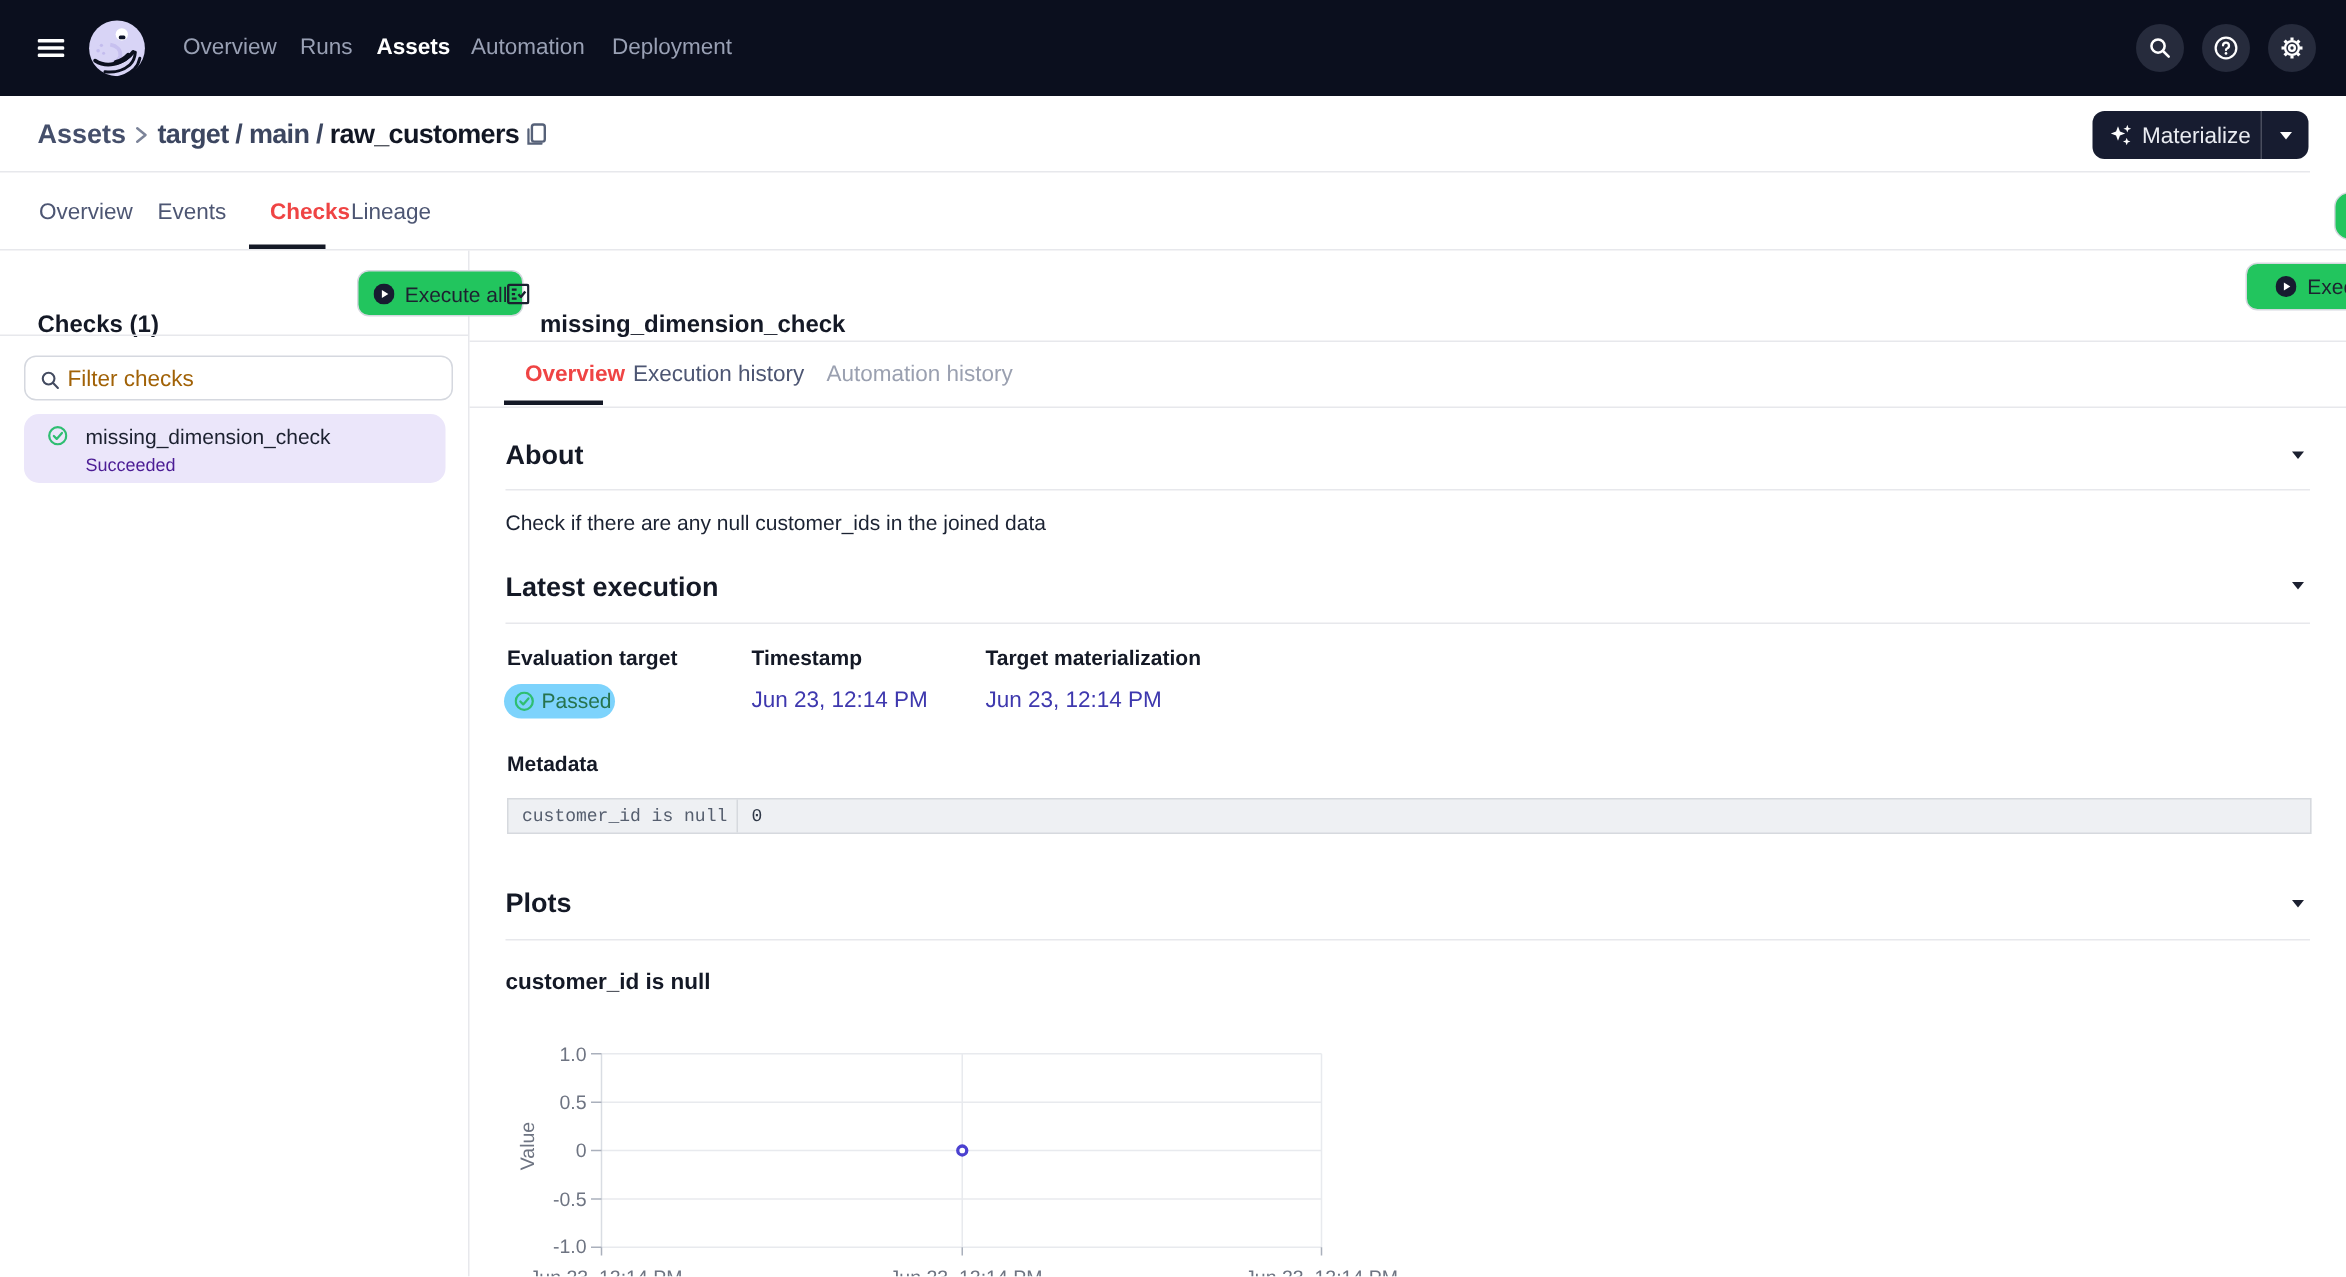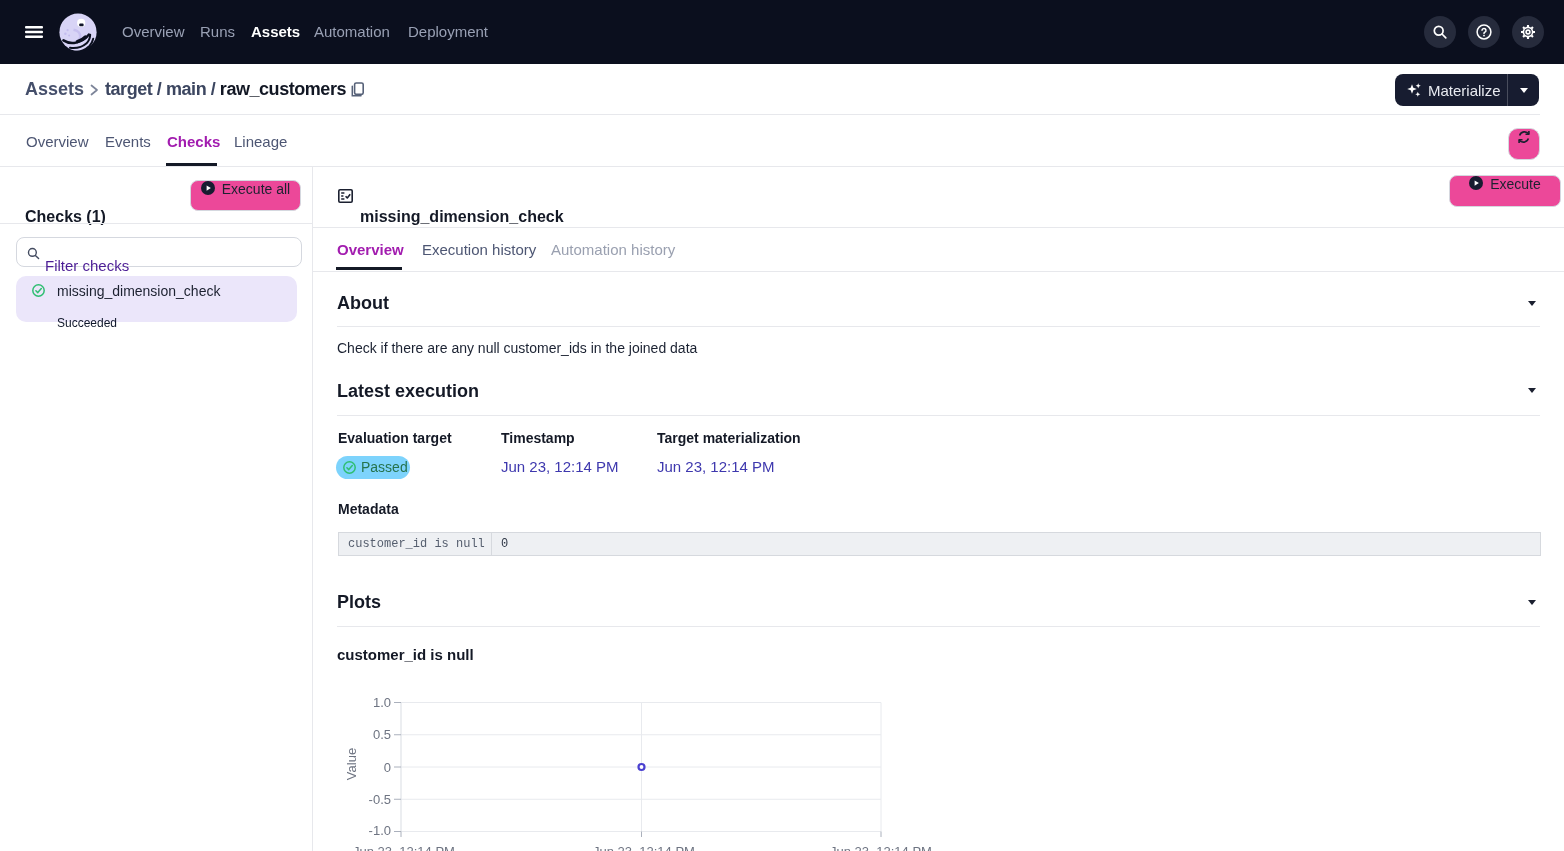--- a/index.html
+++ b/index.html
@@ -17,25 +17,25 @@
 .navcircle { position:absolute; top:16px; width:32px; height:32px; border-radius:50%; background:#262b3c; }
 .navcircle svg { position:absolute; left:8px; top:8px; }
 
 
 .bc { top:78px; line-height:23px; font-size:18px; }
 #materialize { position:absolute; left:1395px; top:74px; width:144px; height:32px;
   border-radius:8px; background:#171c30; color:#e9ebf1; }
 
 
 .tab { position:absolute; line-height:20px; font-size:15px; font-weight:500; color:#4d5673; }
-.tab.active { color:#a21caf; font-weight:600; }
+.tab.active { color:#ef4444; font-weight:600;margin-left:13px; }
 .tabline { position:absolute; height:3px; background:#141926; }
 
-.btn { position:absolute; border:1px solid #d5d8df; border-radius:8px; background:#ec4899;
-  display:flex; justify-content:center; font-size:14px; font-weight:400; color:#1d2230; }
+.btn { position:absolute; border:1px solid #d5d8df; border-radius:8px; background:#22c55e;
+  display:flex; align-items:center; justify-content:center; font-size:14px; font-weight:400; color:#1d2230;margin-left:48px; }
 
 
 .h18 { font-size:18px; font-weight:700; color:#141926; line-height:22px; }
 .h16 { font-size:16px; font-weight:700; color:#141926; line-height:21px;margin-top:20px; }
 .b14 { font-size:14px; font-weight:700; color:#141926; line-height:18px; }
 .t14 { font-size:14px; color:#1b2232; line-height:18px; }
 .caret { position:absolute; width:0; height:0; border-left:4px solid transparent;
   border-right:4px solid transparent; border-top:5px solid #1b2030; }
 
 
@@ -160,29 +160,29 @@
       <path d="M6.4,5 L11.3,8 L6.4,11 Z" fill="#fff"></path>
     </svg>
     Execute all
   </div>
   <div class="hr" style="left:0;top:223px;width:312px"></div>
   <div id="filter">
     <svg class="abs" style="left:10px;top:9px" width="13" height="13" viewBox="0 0 13 13">
       <circle cx="5.4" cy="5.4" r="3.9" fill="none" stroke="#434b60" stroke-width="1.4"></circle>
       <line x1="8.4" y1="8.4" x2="11.6" y2="11.6" stroke="#434b60" stroke-width="1.4" stroke-linecap="round"></line>
     </svg>
-    <span class="abs" style="left:28px;top:19px;font-size:15px;line-height:18px;color:#4c1d95">Filter checks</span>
+    <span class="abs" style="left:28px;top:6px;font-size:15px;line-height:18px;color:#a16207">Filter checks</span>
   </div>
   <div id="selitem">
     <svg class="abs" style="left:16px;top:8px" width="13" height="13" viewBox="0 0 13 13">
       <circle cx="6.5" cy="6.5" r="5.7" fill="none" stroke="#2fbe72" stroke-width="1.5"></circle>
       <polyline points="3.9,6.7 5.8,8.6 9.3,4.6" fill="none" stroke="#2fbe72" stroke-width="1.5" stroke-linecap="round" stroke-linejoin="round"></polyline>
     </svg>
     <span class="abs" style="left:41px;top:7px;font-size:14px;font-weight:400;color:#1c2130;line-height:17px">missing_dimension_check</span>
-    <span class="abs" style="left:41px;top:40px;font-size:12px;color:#0f172a;line-height:15px">Succeeded</span>
+    <span class="abs" style="left:41px;top:27px;font-size:12px;color:#4c1d95;line-height:15px">Succeeded</span>
   </div>
 
   <svg class="abs" style="left:338px;top:189px" width="15" height="14" viewBox="0 0 15 14">
     <rect x="0.8" y="0.8" width="13.4" height="12.4" rx="1.2" fill="none" stroke="#1b2030" stroke-width="1.6"></rect>
     <g stroke="#1b2030" stroke-width="1.5">
       <line x1="3.2" y1="4" x2="6.4" y2="4"></line>
       <line x1="3.2" y1="7" x2="5.4" y2="7"></line>
       <line x1="3.2" y1="10" x2="6.4" y2="10"></line>
     </g>
     <polyline points="7.6,7.2 9.3,9 12.2,5.3" fill="none" stroke="#1b2030" stroke-width="1.6" stroke-linejoin="round"></polyline>

